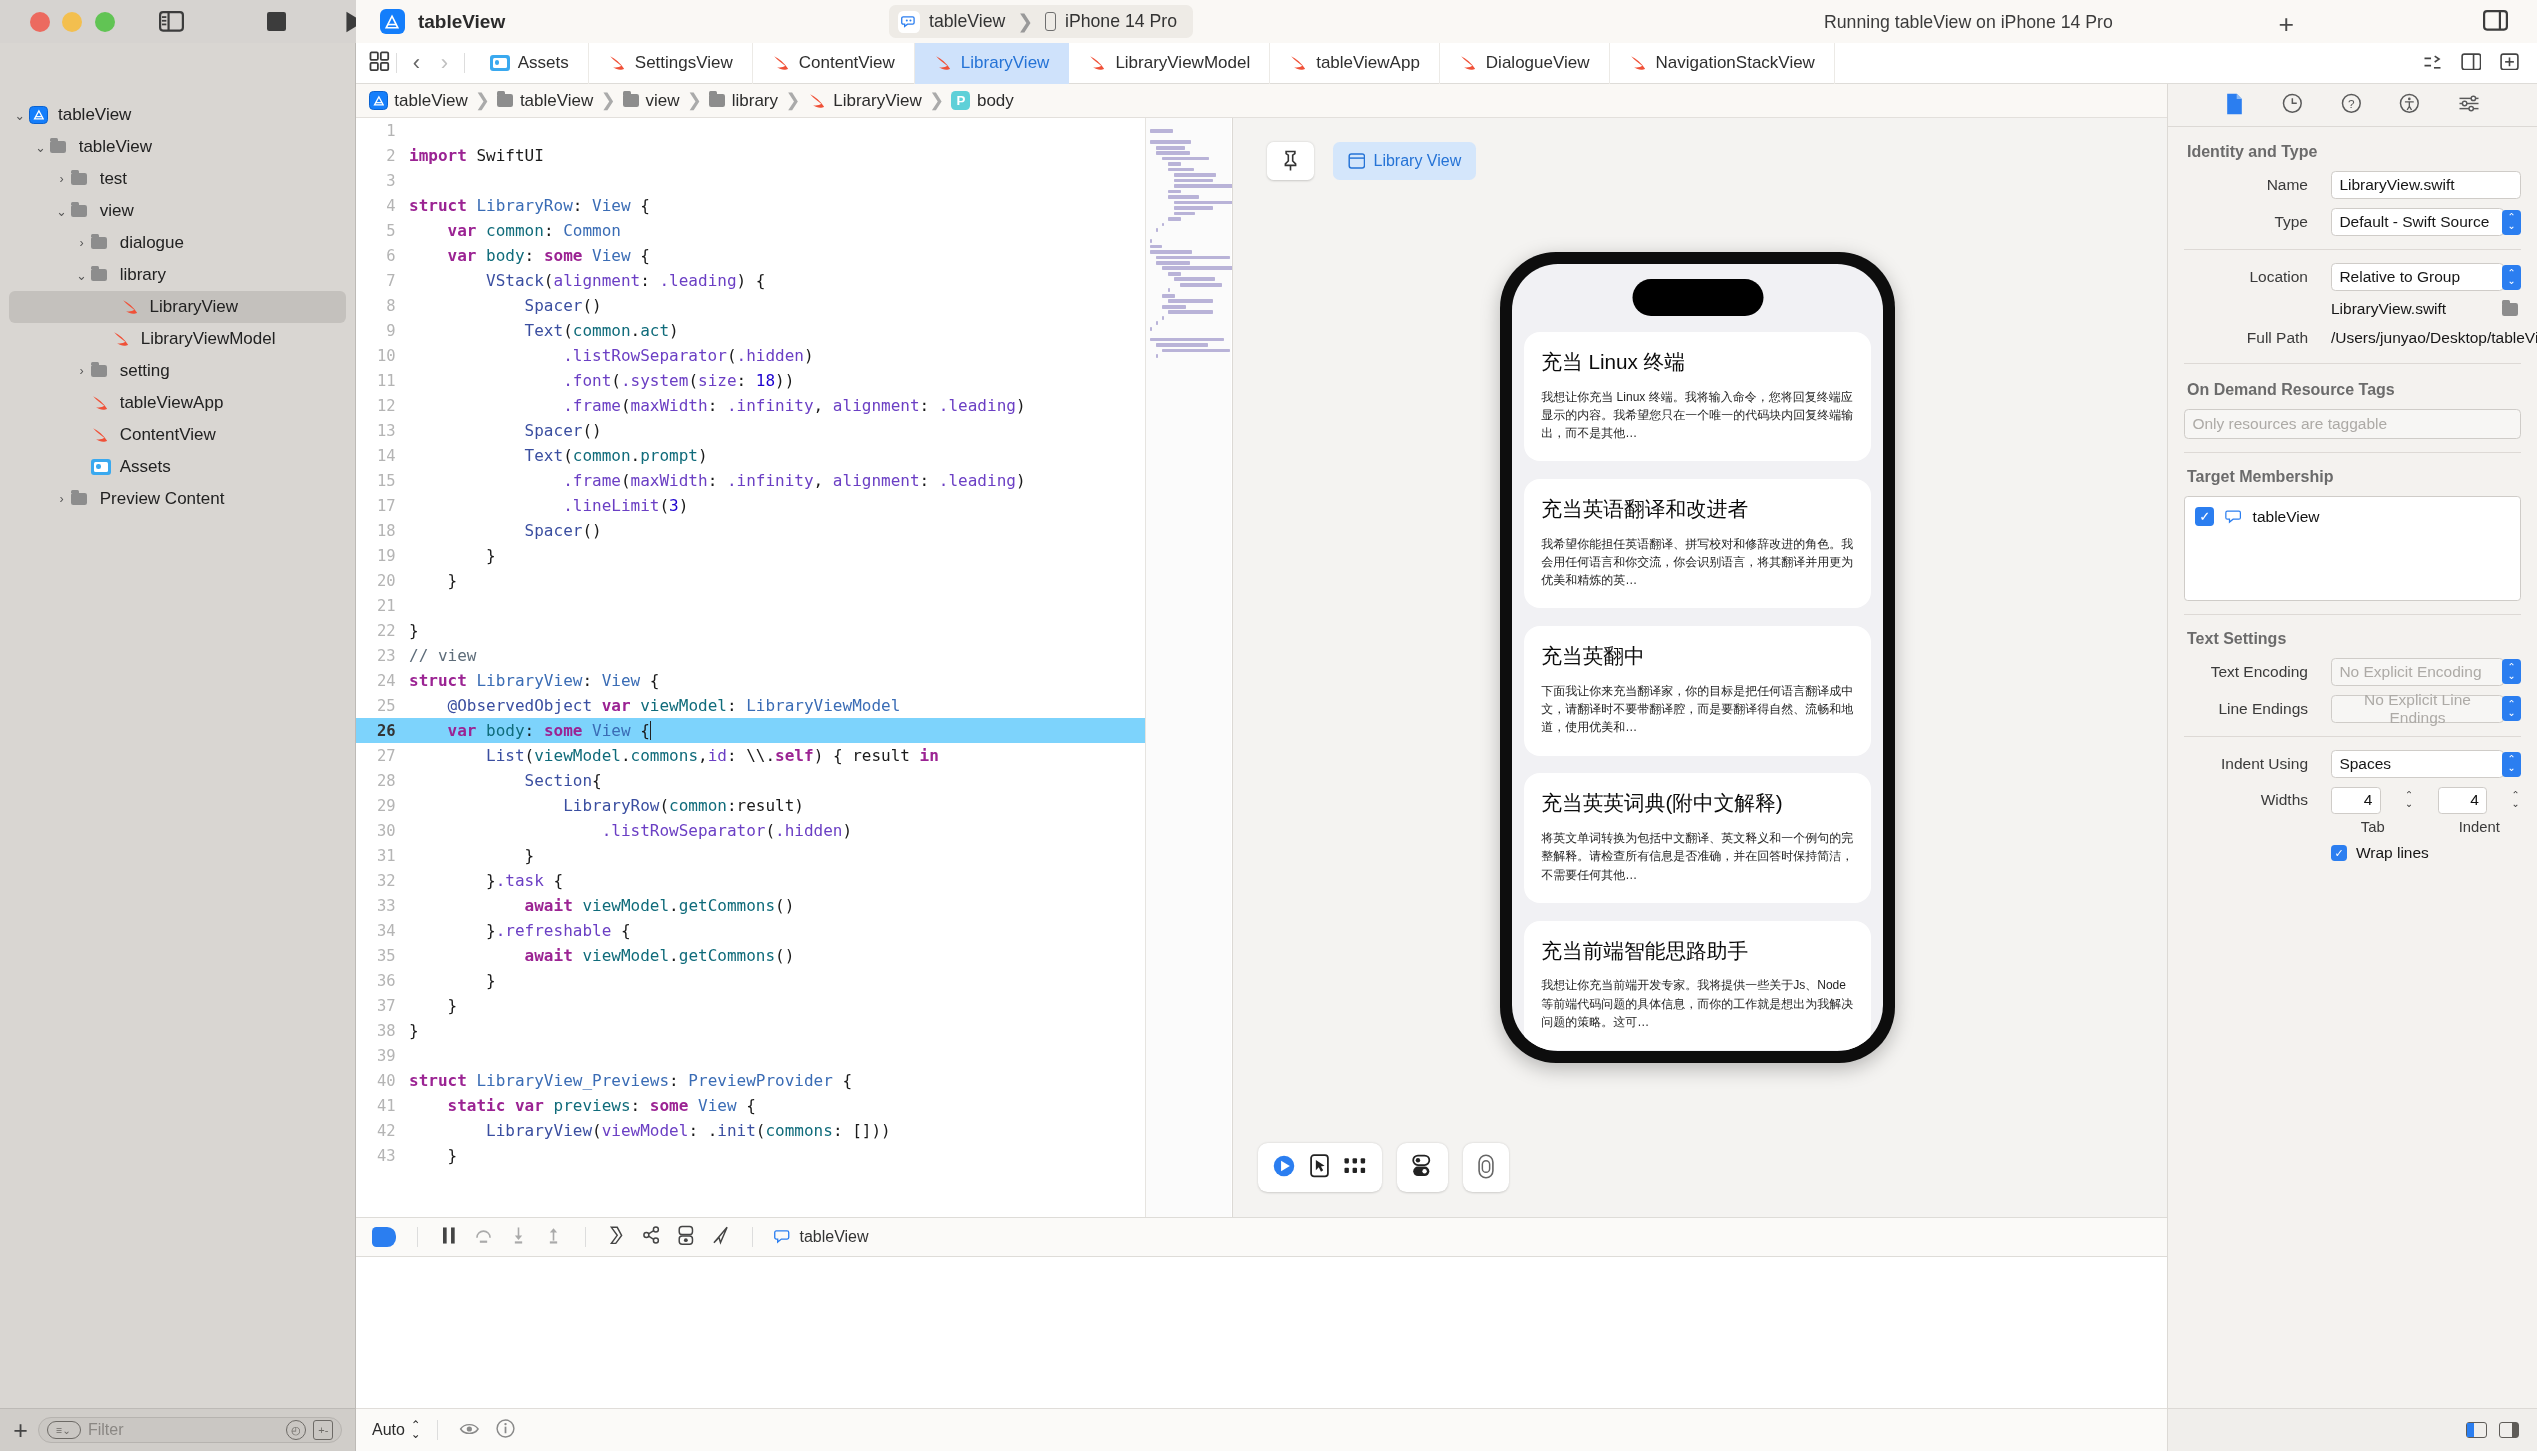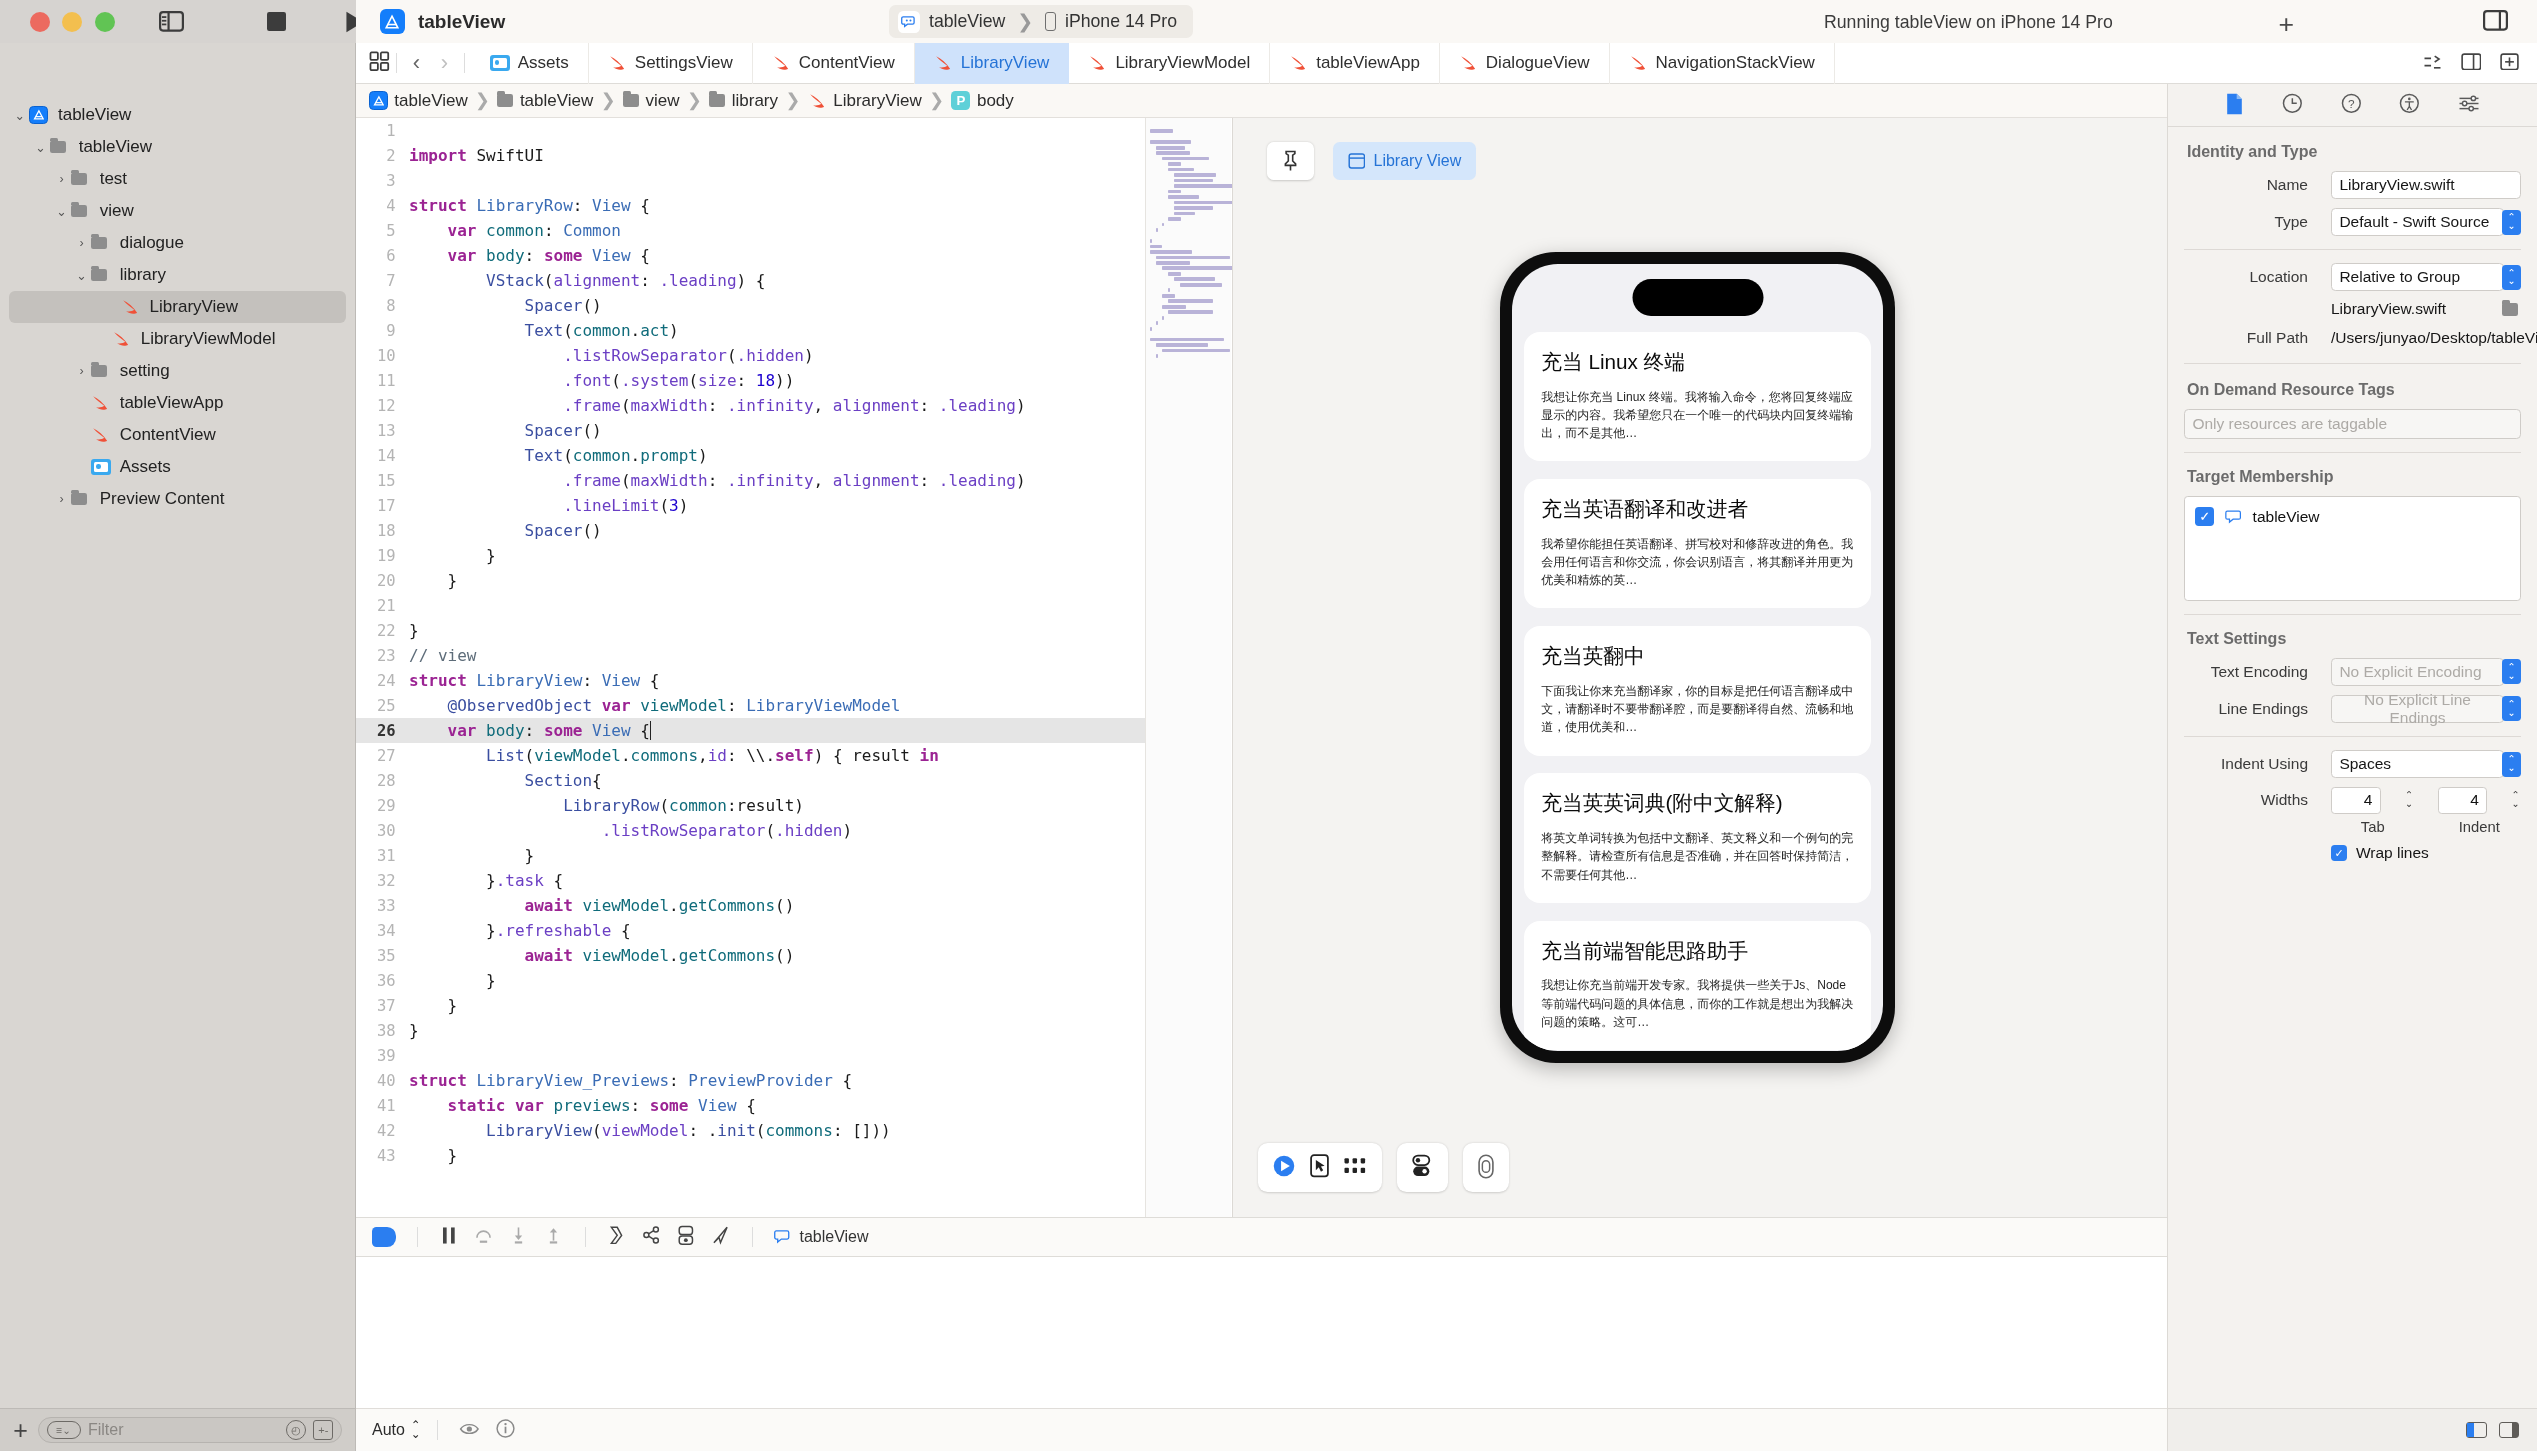--- a/index.html
+++ b/index.html
@@ -148,21 +148,21 @@
   .sq-btn { width:20px;height:20px; border:1.5px solid #6d6a66; border-radius:3px;
             display:flex;align-items:center;justify-content:center; font-size:11px;color:#6d6a66; }
 
   
   #editor-pane {
     position:absolute; left: 356px; top: 118px; width: 789px; height: 1099px;
     background:#ffffff; overflow:hidden;
   }
   #code-area { position:relative; font-family: "DejaVu Sans Mono", monospace; font-size: 16px; }
   .cline { height: 25px; display:flex; align-items:center; white-space: pre; }
-  .cline.current { background:#e5e5e5; }
+  .cline.current { background:#7dd3fc; }
   .lno {
     width: 53px; text-align:right; padding-right: 13.3px; color:#b4b4b4;
     font-size: 15.5px; flex:none; font-family:"DejaVu Sans Mono", monospace;
   }
   .cline.current .lno { color:#333; font-weight:bold; }
   .ctxt { flex:1; }
   .kw  { color:#9b2393; font-weight: 600; }
   .typ { color:#3a6cb5; }
   .fn  { color:#3a4ea0; }
   .prop{ color:#6b3fc4; }

